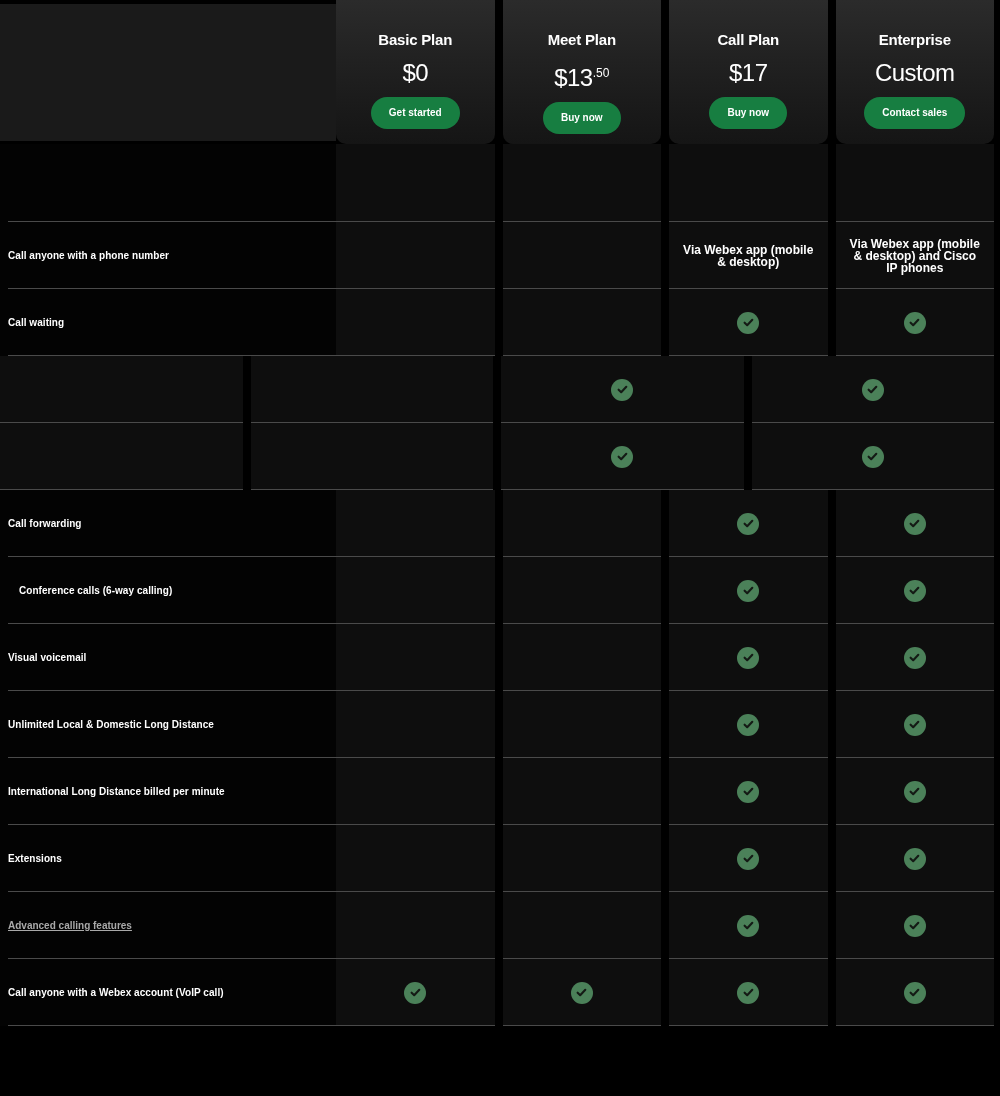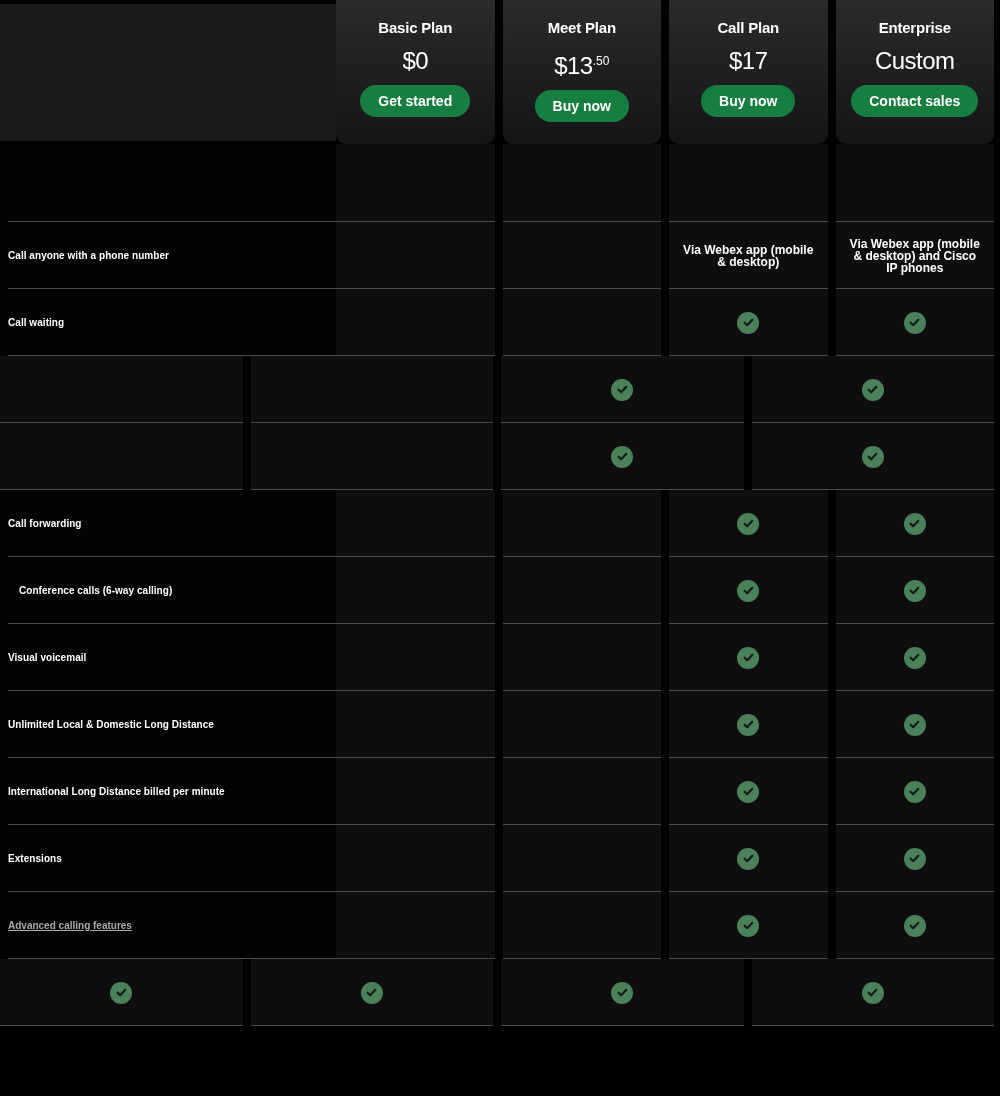--- a/index.html
+++ b/index.html
@@ -36,21 +36,21 @@
   }
   .plan-card {
     position: relative;
     flex: 1 1 0;
     margin-right: 8px;
     background: linear-gradient(180deg, #2b2b2b 0%, #222222 38%, #1a1a1a 75%, #151515 100%);
     border-radius: 0 0 10px 10px;
     display: flex;
     flex-direction: column;
     align-items: center;
-    padding-top: 18px;
+    padding-top: 30px;
   }
   .plan-card:last-child { margin-right: 6px; }
 
   .plan-name {
     color: #ffffff;
     font-size: 15px;
     font-weight: bold;
     letter-spacing: -0.2px;
     line-height: 20px;
   }
@@ -67,21 +67,21 @@
     vertical-align: super;
     letter-spacing: 0;
   }
   .plan-cta {
     margin-top: 9px;
     background: #177e41;
     color: #ffffff;
     border: none;
     border-radius: 999px;
     font-family: "Liberation Sans", sans-serif;
-    font-size: 14px;
+    font-size: 10px;
     font-weight: bold;
     padding: 9px 18px;
     line-height: 14px;
     cursor: pointer;
     white-space: nowrap;
   }
 
   
   .table {
     position: absolute;
@@ -512,20 +512,24 @@
         <div class="cell-plan" style="height: 67px;">
           <span class="check">
             <svg width="13" height="13" viewBox="0 0 13 13">
               <path d="M2.6 6.7 L5.2 9.2 L10.3 3.8" fill="none" stroke="#141a15" stroke-width="2.1" stroke-linecap="round" stroke-linejoin="round"></path>
             </svg>
           </span>
           <div class="divider"></div>
         </div>
       </div>
       <div class="row" style="height: 67px;">
+        <div class="cell-label" style="height: 67px;">
+          <div class="label-text">Call anyone with a Webex account (VoIP call)</div>
+          <div class="divider"></div>
+        </div>
         <div class="cell-plan" style="height: 67px;">
           <span class="check">
             <svg width="13" height="13" viewBox="0 0 13 13">
               <path d="M2.6 6.7 L5.2 9.2 L10.3 3.8" fill="none" stroke="#141a15" stroke-width="2.1" stroke-linecap="round" stroke-linejoin="round"></path>
             </svg>
           </span>
           <div class="divider"></div>
         </div>
         <div class="cell-plan" style="height: 67px;">
           <span class="check">

